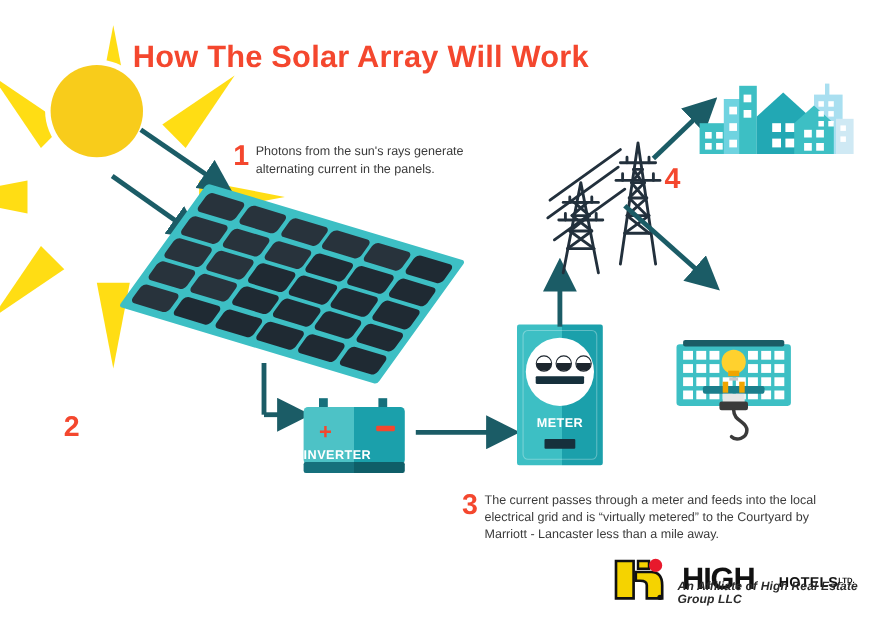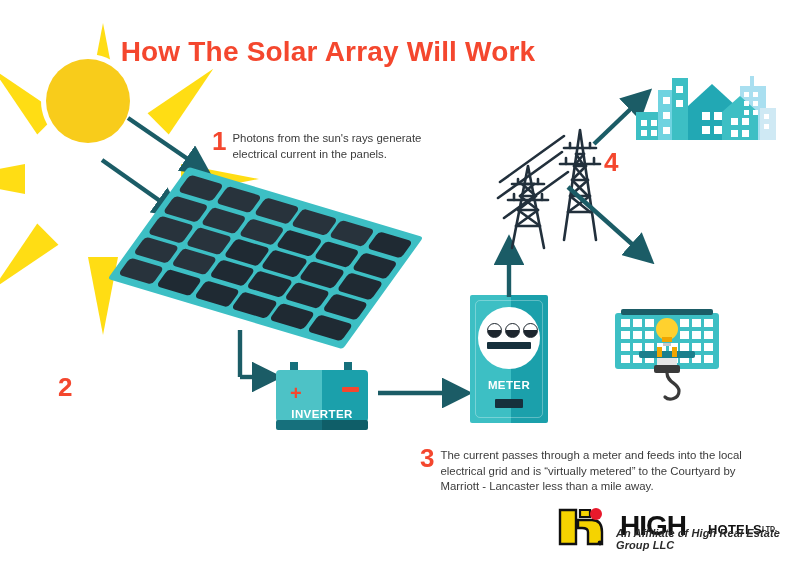--- a/index.html
+++ b/index.html
@@ -48,21 +48,21 @@
   #inverter{left:276px;top:362px;width:92px;height:72px;}
   .inv-body{position:absolute;left:0;top:8px;width:92px;height:52px;border-radius:4px;
             background:linear-gradient(90deg,#4dc2c6 0 50%,#1ba0ab 50% 100%);}
   .inv-base{position:absolute;left:0;top:58px;width:92px;height:10px;border-radius:2px;
             background:linear-gradient(90deg,#16707c 0 50%,#0f5e68 50% 100%);}
   .term{position:absolute;top:0;width:8px;height:10px;background:#16707c;}
   .term.l{left:14px;} .term.r{left:68px;}
   .plus,.minus{position:absolute;color:#f4472e;font-weight:bold;}
   .plus{left:14px;top:13px;font-size:20px;line-height:1;}
   .minus{left:66px;top:17px;width:17px;height:5px;background:#f4472e;border-radius:1px;}
-  .inv-label{position:absolute;left:0;top:38px;width:92px;text-align:center;
+  .inv-label{position:absolute;left:0;top:38px;width:92px;text-align:left;
              color:#ffffff;font-size:11.5px;font-weight:bold;letter-spacing:.4px;}
 
   
   #meter{left:470px;top:295px;width:78px;height:128px;}
   .meter-body{position:absolute;inset:0;border-radius:2px;
               background:linear-gradient(90deg,#3dbfc4 0 52%,#1ba0ab 52% 100%);}
   .meter-inner{position:absolute;left:5px;top:5px;right:5px;bottom:5px;
                border:1.5px solid rgba(255,255,255,.30);border-radius:5px;}
   .meter-dial{position:absolute;left:8px;top:12px;width:62px;height:62px;border-radius:50%;
               background:#ffffff;}
@@ -321,21 +321,21 @@
     <rect x="26" y="44" width="56" height="7" rx="2" fill="#1b7f8c"></rect>
     <rect x="44" y="51" width="20" height="10" fill="#e6e6e6"></rect>
     <rect x="41" y="58" width="26" height="8" rx="2" fill="#3a3a3a"></rect>
     <rect x="44" y="40" width="5" height="10" fill="#f0a500"></rect>
     <rect x="59" y="40" width="5" height="10" fill="#f0a500"></rect>
     <path d="M54,66 C54,76 66,76 66,84 C66,92 56,94 52,90" stroke="#3a3a3a" stroke-width="3.2" fill="none" stroke-linecap="round"></path>
   </svg>
 
   <div class="abs step" id="step1">
     <span class="num">1</span>
-    <span class="body">Photons from the sun's rays generate electrical current in the panels.</span>
+    <span class="body">Photons from the sun's rays generate alternating current in the panels.</span>
   </div>
 
   <div class="abs step" id="step2">
     <span class="num">2</span>
   </div>
 
   <div class="abs step" id="step3">
     <span class="num">3</span>
     <span class="body">The current passes through a meter and feeds into the local electrical grid and is “virtually metered” to the Courtyard by Marriott - Lancaster less than a mile away.</span>
   </div>

